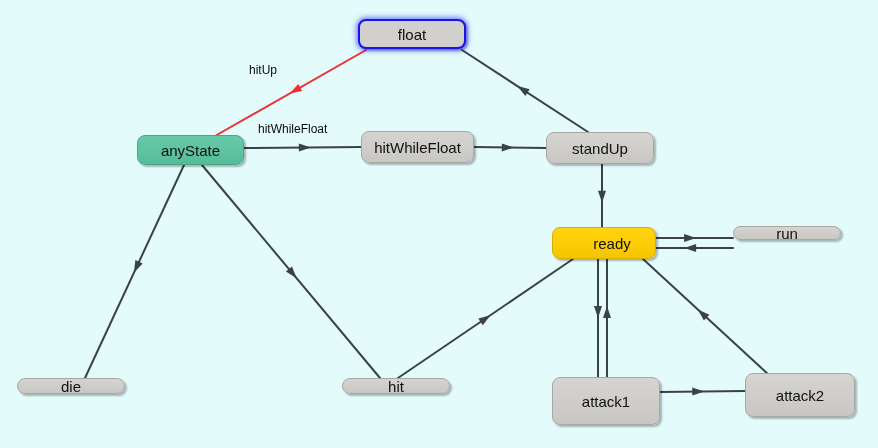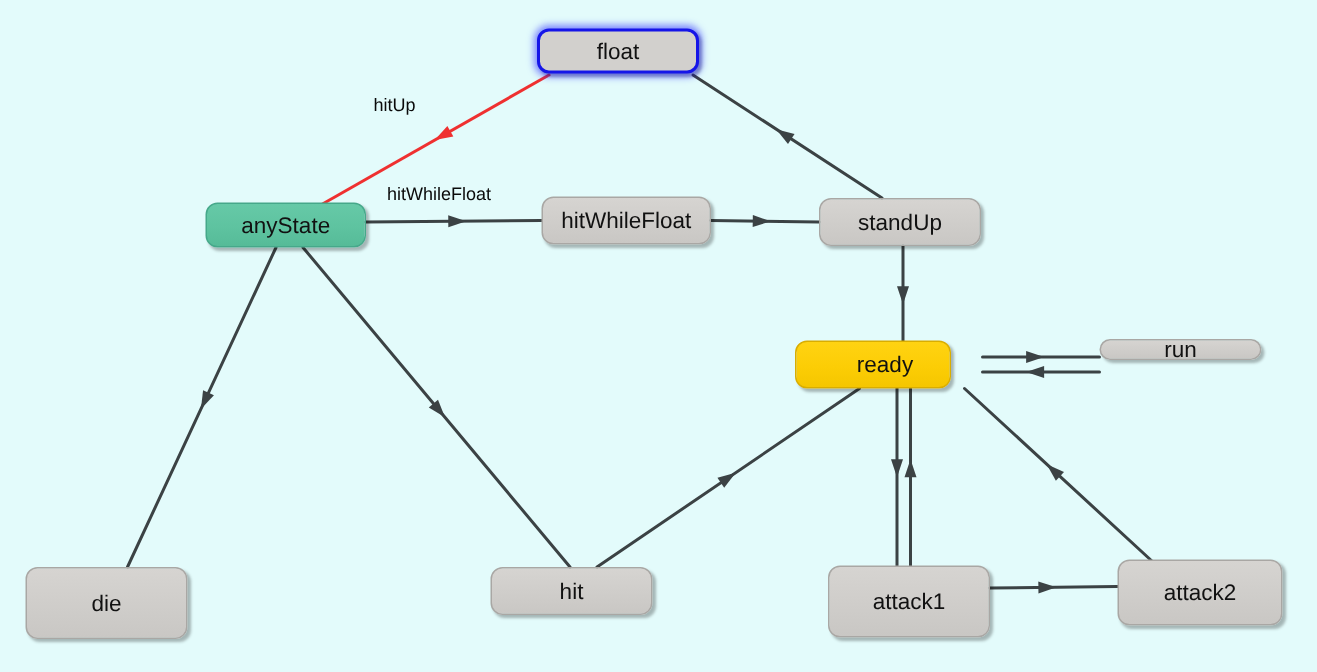--- a/index.html
+++ b/index.html
@@ -133,30 +133,30 @@
       </div>
       <div class="node teal" style="left: 137px; top: 135px; width: 107px; height: 30px;">
         <span>anyState</span>
       </div>
       <div class="node plain" style="left: 361px; top: 131px; width: 113px; height: 32px;">
         <span>hitWhileFloat</span>
       </div>
       <div class="node plain" style="left: 546px; top: 132px; width: 108px; height: 32px;">
         <span>standUp</span>
       </div>
-      <div class="node yellow" style="left: 530px; top: 227px; width: 104px; height: 32px; padding-left: 16px;">
+      <div class="node yellow" style="left: 552px; top: 227px; width: 104px; height: 32px; padding-left: 16px;">
         <span>ready</span>
       </div>
       <div class="node plain" style="left: 733px; top: 226px; width: 108px; height: 14px;">
         <span>run</span>
       </div>
-      <div class="node plain" style="left: 17px; top: 378px; width: 108px; height: 48px;">
+      <div class="node plain" style="left: 17px; top: 378px; width: 108px; height: 16px;">
         <span>die</span>
       </div>
-      <div class="node plain" style="left: 327px; top: 378px; width: 108px; height: 32px;">
+      <div class="node plain" style="left: 342px; top: 378px; width: 108px; height: 16px;">
         <span>hit</span>
       </div>
       <div class="node plain" style="left: 552px; top: 377px; width: 108px; height: 48px;">
         <span>attack1</span>
       </div>
       <div class="node plain" style="left: 745px; top: 373px; width: 110px; height: 44px; text-align: center;">
         <span>attack2</span>
       </div>
     </div>
   <div id="edge-label-layer">

